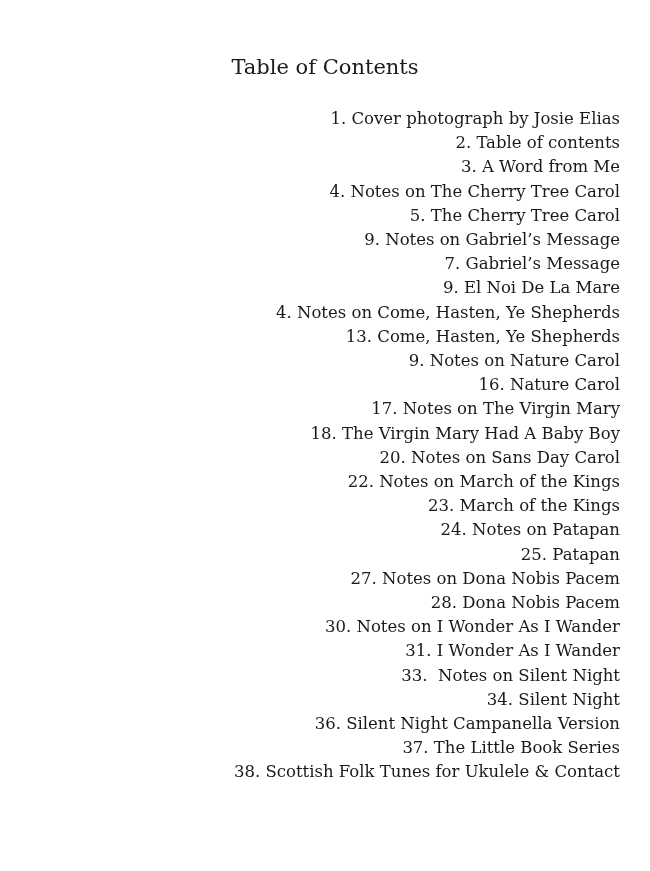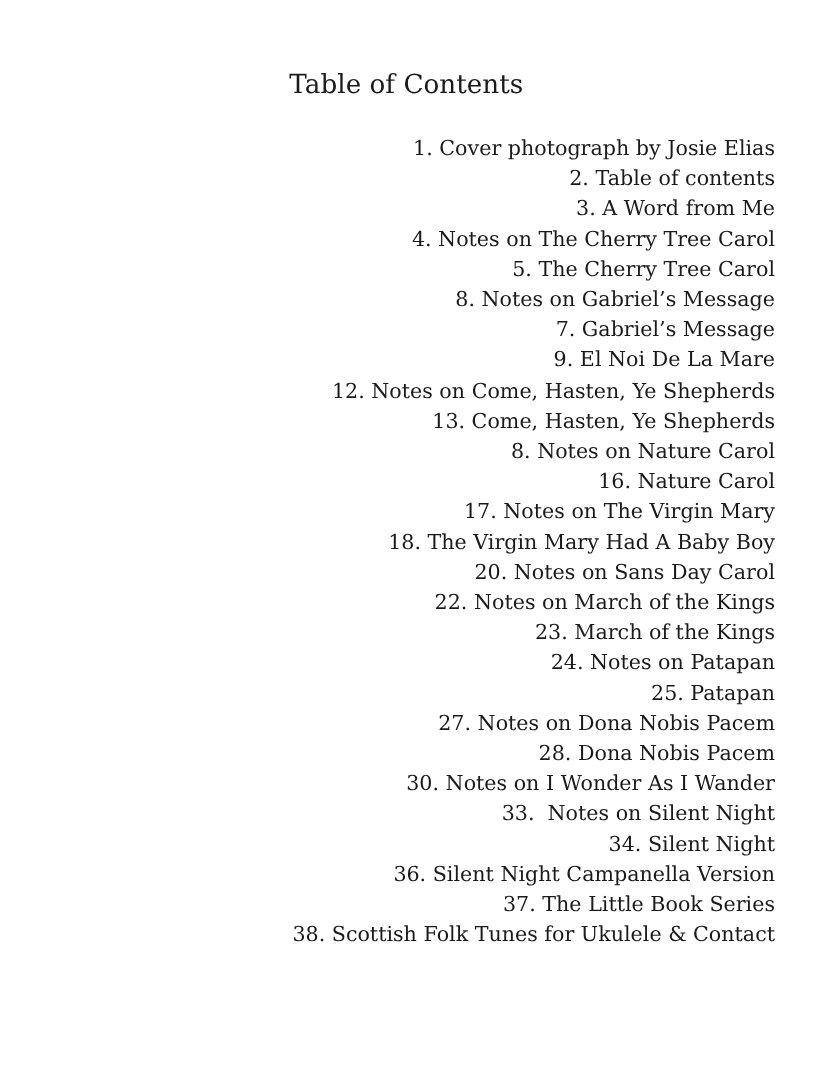--- a/index.html
+++ b/index.html
@@ -46,36 +46,37 @@
 <body>
 
 <div class="page">
   <h1 class="doc-title">Table of Contents</h1>
   <div class="toc-list">
       <div class="toc-entry">1. Cover photograph by Josie Elias</div>
       <div class="toc-entry">2. Table of contents</div>
       <div class="toc-entry">3. A Word from Me</div>
       <div class="toc-entry">4. Notes on The Cherry Tree Carol</div>
       <div class="toc-entry">5. The Cherry Tree Carol</div>
-      <div class="toc-entry">8. Notes on Gabriel’s Message</div>
+      <div class="toc-entry">9. Notes on Gabriel’s Message</div>
       <div class="toc-entry">7. Gabriel’s Message</div>
       <div class="toc-entry">9. El Noi De La Mare</div>
-      <div class="toc-entry">12. Notes on Come, Hasten, Ye Shepherds</div>
+      <div class="toc-entry">4. Notes on Come, Hasten, Ye Shepherds</div>
       <div class="toc-entry">13. Come, Hasten, Ye Shepherds</div>
-      <div class="toc-entry">8. Notes on Nature Carol</div>
+      <div class="toc-entry">9. Notes on Nature Carol</div>
       <div class="toc-entry">16. Nature Carol</div>
       <div class="toc-entry">17. Notes on The Virgin Mary</div>
       <div class="toc-entry">18. The Virgin Mary Had A Baby Boy</div>
       <div class="toc-entry">20. Notes on Sans Day Carol</div>
       <div class="toc-entry">22. Notes on March of the Kings</div>
       <div class="toc-entry">23. March of the Kings</div>
       <div class="toc-entry">24. Notes on Patapan</div>
       <div class="toc-entry">25. Patapan</div>
       <div class="toc-entry">27. Notes on Dona Nobis Pacem</div>
       <div class="toc-entry">28. Dona Nobis Pacem</div>
       <div class="toc-entry">30. Notes on I Wonder As I Wander</div>
+      <div class="toc-entry">31. I Wonder As I Wander</div>
       <div class="toc-entry">33.  Notes on Silent Night</div>
       <div class="toc-entry">34. Silent Night</div>
       <div class="toc-entry">36. Silent Night Campanella Version</div>
       <div class="toc-entry">37. The Little Book Series</div>
       <div class="toc-entry">38. Scottish Folk Tunes for Ukulele &amp; Contact</div>
     </div>
 </div>
 
 </body></html>

